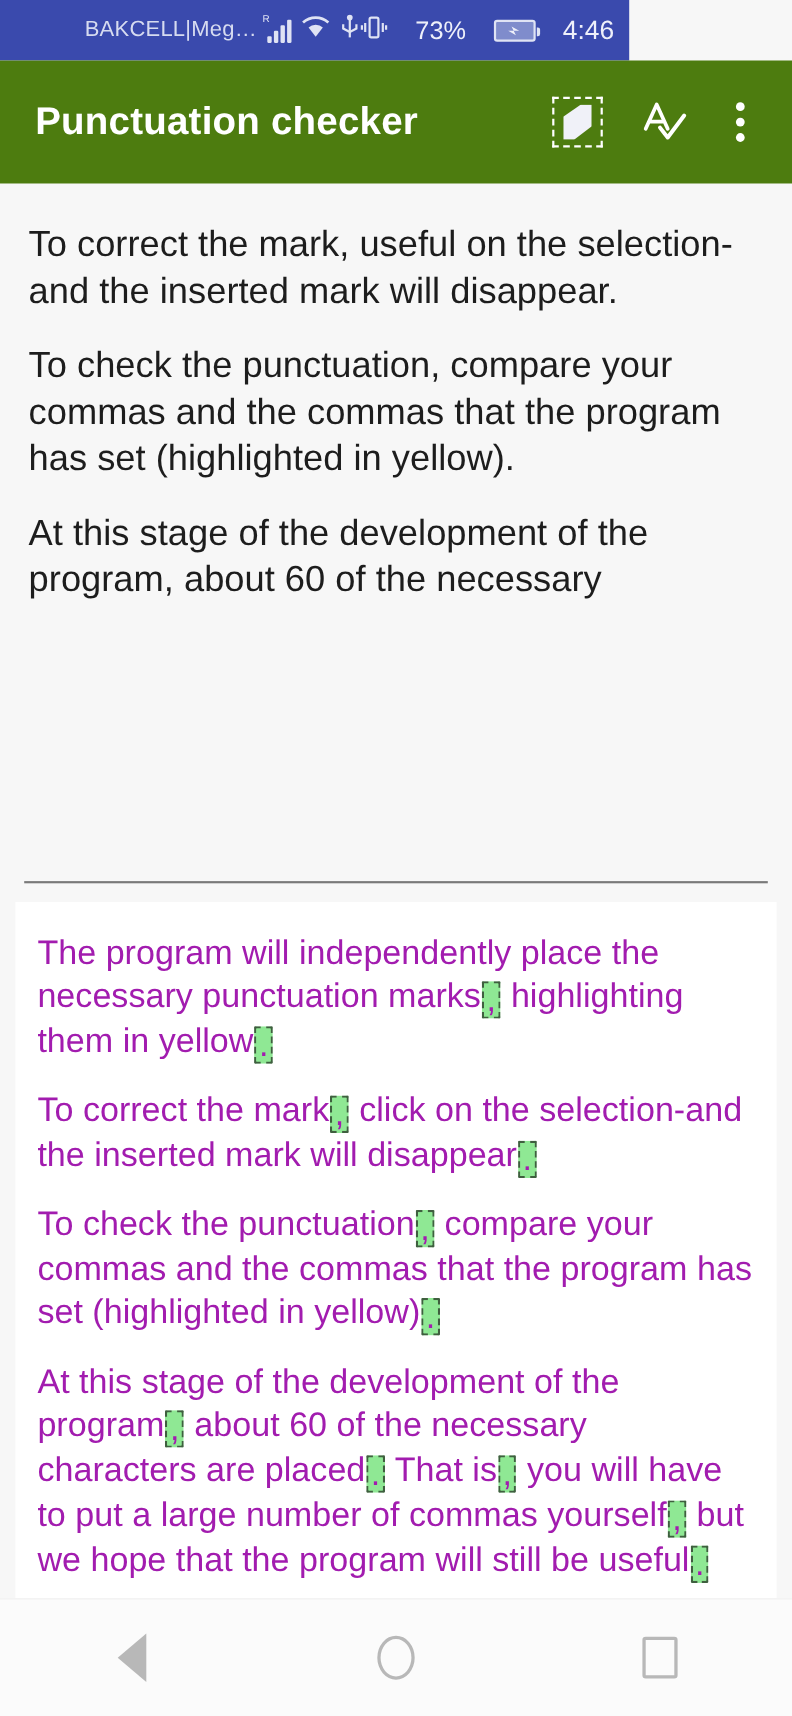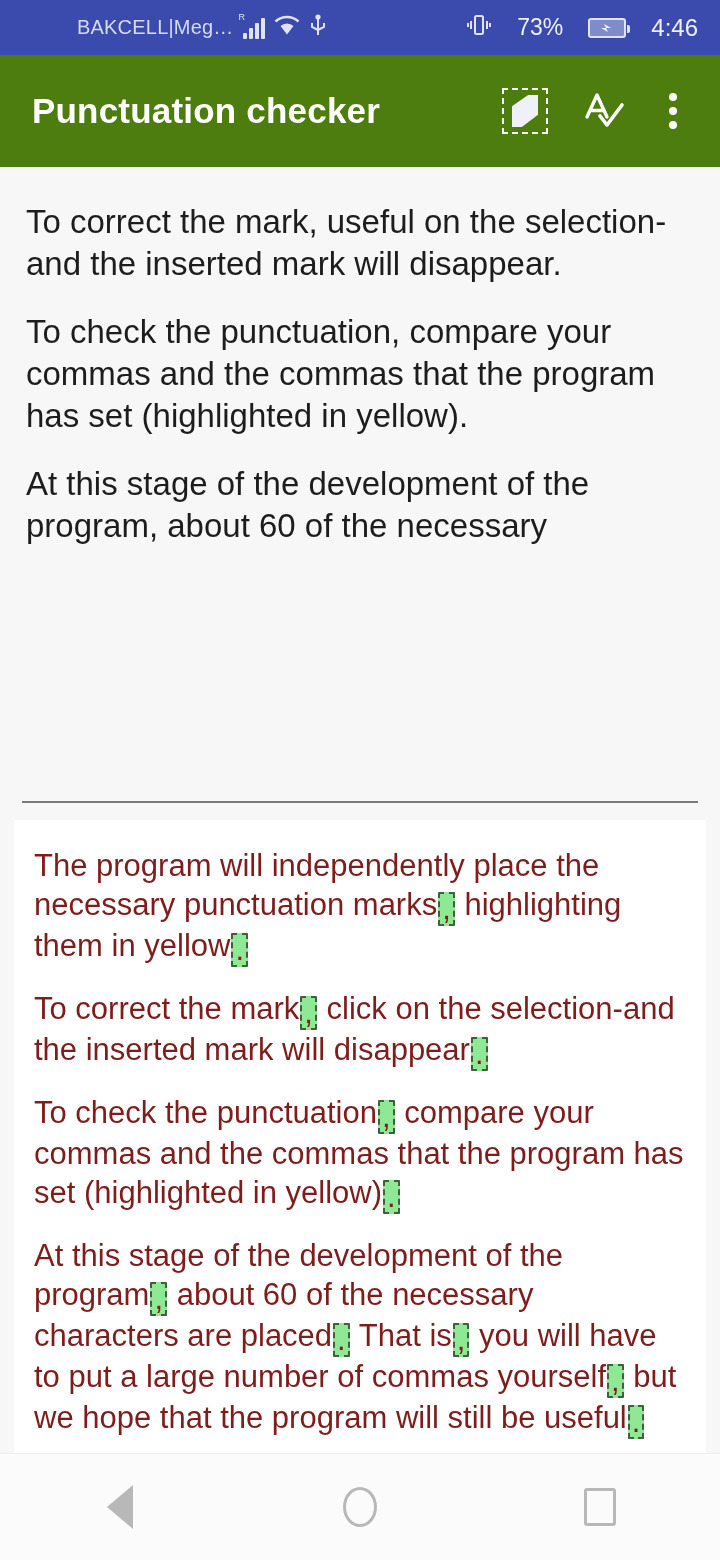--- a/index.html
+++ b/index.html
@@ -19,21 +19,21 @@
     width: 720px;
     height: 1560px;
     background: #f7f7f7;
     overflow: hidden;
   }
 
   
   .status-bar {
     position: absolute;
     top: 0; left: 0;
-    width: 720px;
+    width: 572px;
     height: 55px;
     background: #3a4aad;
     display: flex;
     align-items: center;
     box-sizing: border-box;
     padding: 0 22px;
     text-align: center;
   }
   .status-left {
     display: flex;
@@ -177,21 +177,21 @@
     position: absolute;
     top: 820px; left: 14px;
     width: 692px;
     height: 634px;
     background: #ffffff;
     box-sizing: border-box;
     padding: 26px 22px 0 20px;
     overflow: hidden;
   }
   .result-card .para {
-    color: #7f1d1d;
+    color: #a21caf;
     font-size: 31px;
     line-height: 39px;
     margin: 0 0 22px 0;
     word-wrap: break-word;
   }
   .mark {
     background: #8fe894;
     border: 2px dashed #3f5f3f;
     padding: 0 2px;
     margin: 0 1px;

